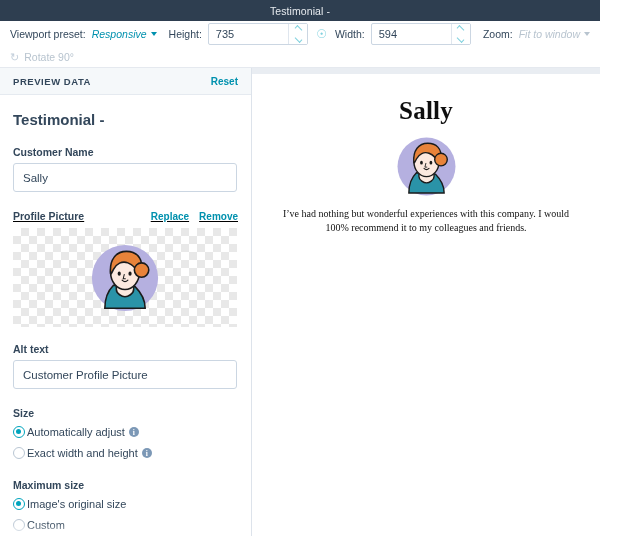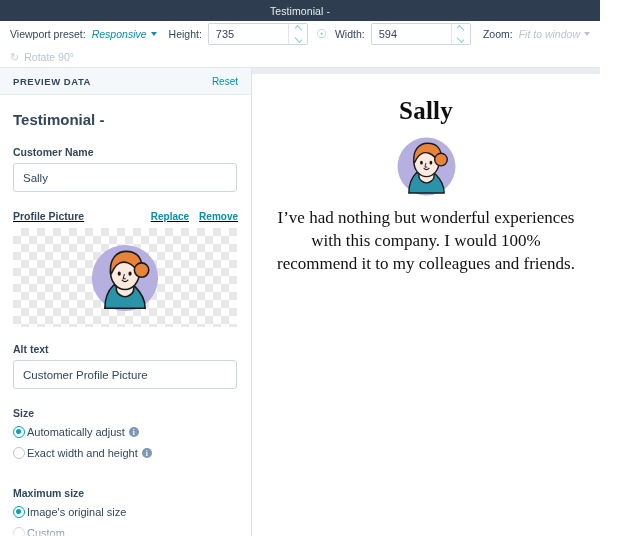--- a/index.html
+++ b/index.html
@@ -144,21 +144,21 @@
   .panel-head-title {
     font-size: 9.5px;
     letter-spacing: .55px;
     color: #33475b;
     font-weight: 600;
   }
   .panel-head-reset {
     font-size: 10px;
     color: #0091ae;
     cursor: pointer;
-    font-weight: 400;
+    font-weight: 700;
   }
   .panel-body { padding: 14px 13px 0 13px; }
 
   h2.form-title {
     font-size: 15px;
     color: #33475b;
     font-weight: 600;
     margin: 2px 0 18px 0;
   }
   .field-label {
@@ -285,21 +285,21 @@
     font-family: "Liberation Serif", serif;
     font-weight: 700;
     font-size: 25px;
     color: #0f0f0f;
     margin: 9px 0 10px 0;
     letter-spacing: .2px;
   }
   .tm-avatar { margin: 0 auto 9px auto; width: 63px; height: 63px; }
   .tm-quote {
     font-family: "Liberation Serif", serif;
-    font-size: 17px;
+    font-size: 10px;
     line-height: 1.35;
     color: #111;
     max-width: 325px;
     margin: 0 auto;
   }
 </style>
 </head>
 <body>
 
 <div id="app">
@@ -411,21 +411,21 @@
           <span class="radio on"></span>
           <span class="radio-label">Automatically adjust</span>
           <span class="info-icon">i</span>
         </div>
         <div class="radio-row">
           <span class="radio"></span>
           <span class="radio-label">Exact width and height</span>
           <span class="info-icon">i</span>
         </div>
 
-        <div class="section-label" style="margin-top:28px">Maximum size</div>
+        <div class="section-label" style="margin-top:20px">Maximum size</div>
 
         <div class="radio-row">
           <span class="radio on"></span>
           <span class="radio-label">Image's original size</span>
         </div>
         <div class="radio-row">
           <span class="radio"></span>
           <span class="radio-label">Custom</span>
         </div>
 

